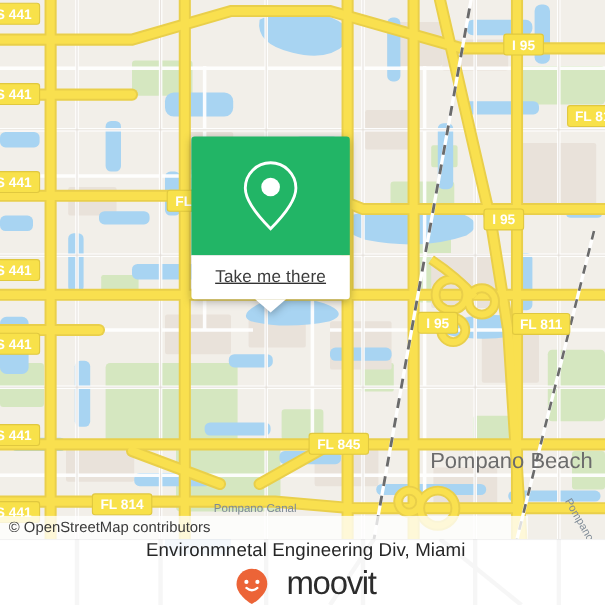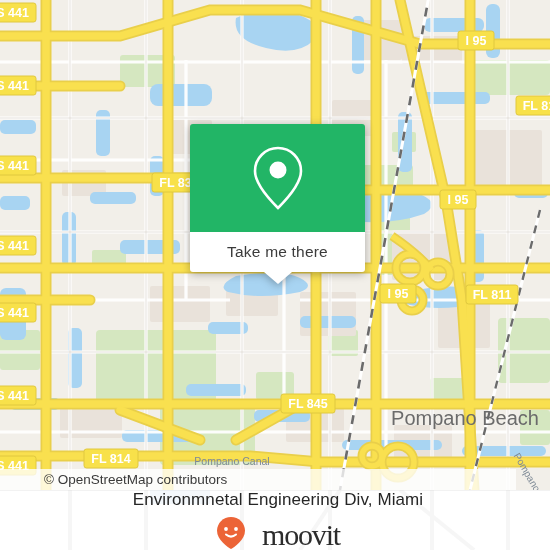--- a/index.html
+++ b/index.html
@@ -10,22 +10,23 @@
     -webkit-font-smoothing:antialiased;
   }
   .screen{position:relative;width:550px;height:550px;overflow:hidden;}
 
   
   .map{position:absolute;left:0;top:0;width:550px;height:490px;overflow:hidden;background:#f2efe9;}
   .map-canvas{position:absolute;left:0;top:0;width:550px;height:490px;}
 
   
   .popup{
-    position:absolute;left:190px;top:124px;width:175px;
+    position:absolute;left:174px;top:124px;width:144px;
     filter:drop-shadow(0 2px 4px rgba(0,0,0,0.30));
+    text-decoration:underline;
   }
   .popup-img{
     height:108px;border-radius:3px 3px 0 0;
     background:#22b566;
     display:flex;align-items:center;justify-content:center;
   }
   .popup-bar{
     height:40px;background:#ffffff;border-radius:0 0 3px 3px;
     display:flex;align-items:center;justify-content:center;
   }
@@ -37,37 +38,37 @@
     width:0;height:0;
     border-left:14px solid transparent;
     border-right:14px solid transparent;
     border-top:12px solid #ffffff;
   }
 
   
   .attrib{
     position:absolute;left:0;bottom:0;width:480px;height:21px;
     background:rgba(255,255,255,0.78);
-    display:flex;align-items:center;padding-left:36px;
+    display:flex;align-items:center;
   }
   .attrib span{font-size:13.5px;color:#3a3a3a;padding-left:8px;}
 
   
   .footer{
     position:absolute;left:0;top:490px;width:550px;height:60px;
     background:#ffffff;overflow:hidden;
   }
   .footer-watermark{position:absolute;left:0;top:-490px;width:550px;height:550px;opacity:.16;}
   .footer-inner{
     position:relative;width:100%;height:100%;
     display:flex;align-items:center;justify-content:space-between;
     padding:0 14px 0 20px;box-sizing:border-box;flex-direction:column;
   }
   .footer-title{font-size:17px;color:#262626;letter-spacing:.1px;white-space:nowrap;}
-  .brand{display:flex;align-items:flex-end;gap:16px;font-family:Liberation Serif, serif;}
+  .brand{display:flex;align-items:flex-start;gap:16px;}
   .brand-text{
     font-size:30px;color:#2c2c2c;letter-spacing:-1.2px;line-height:1;
     font-weight:400;
   }
   .hairline{position:absolute;left:0;top:0;width:550px;height:1px;background:rgba(0,0,0,0.05);}
 </style>
 </head>
 <body>
 
 <div class="screen">

